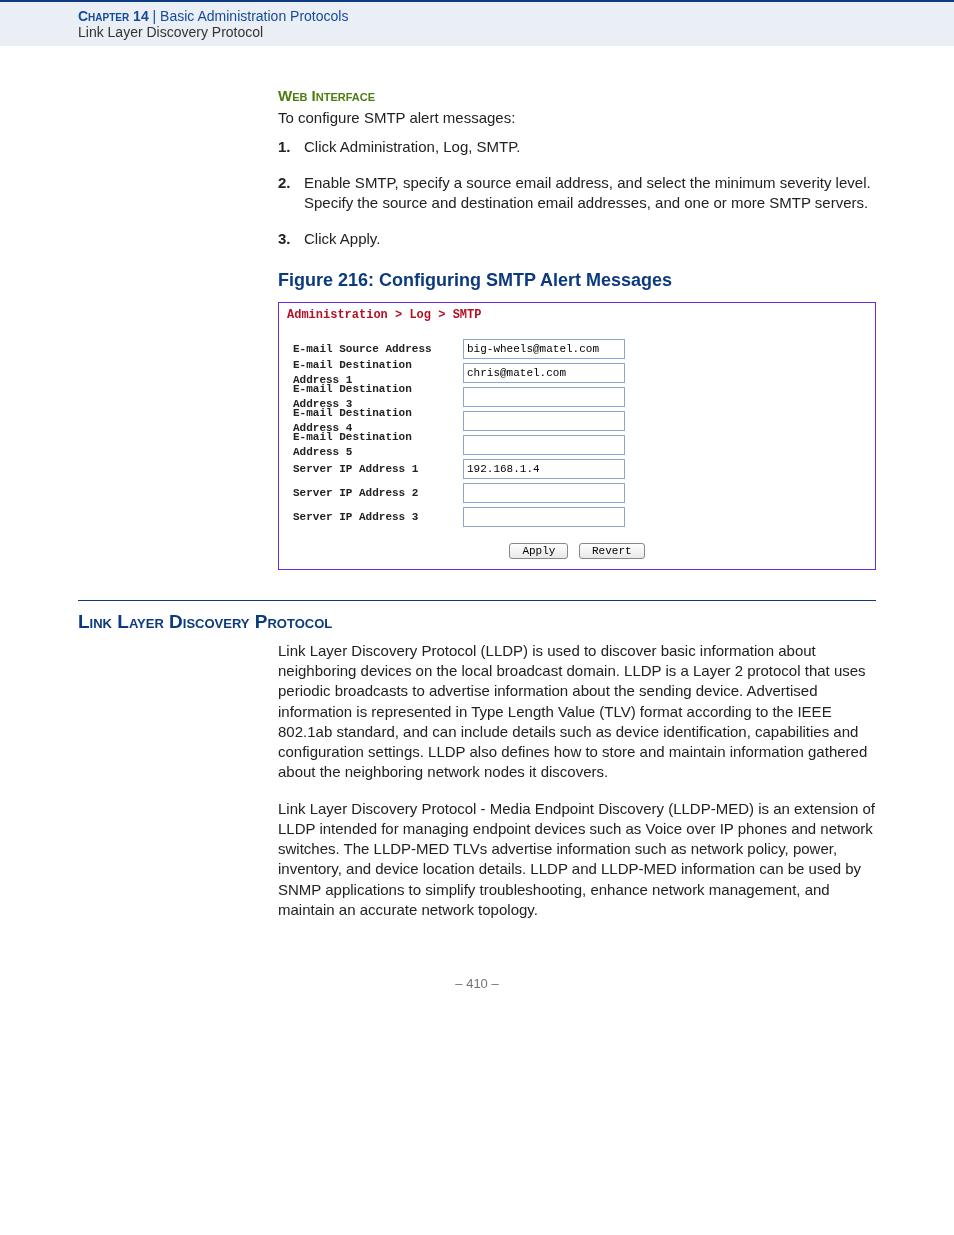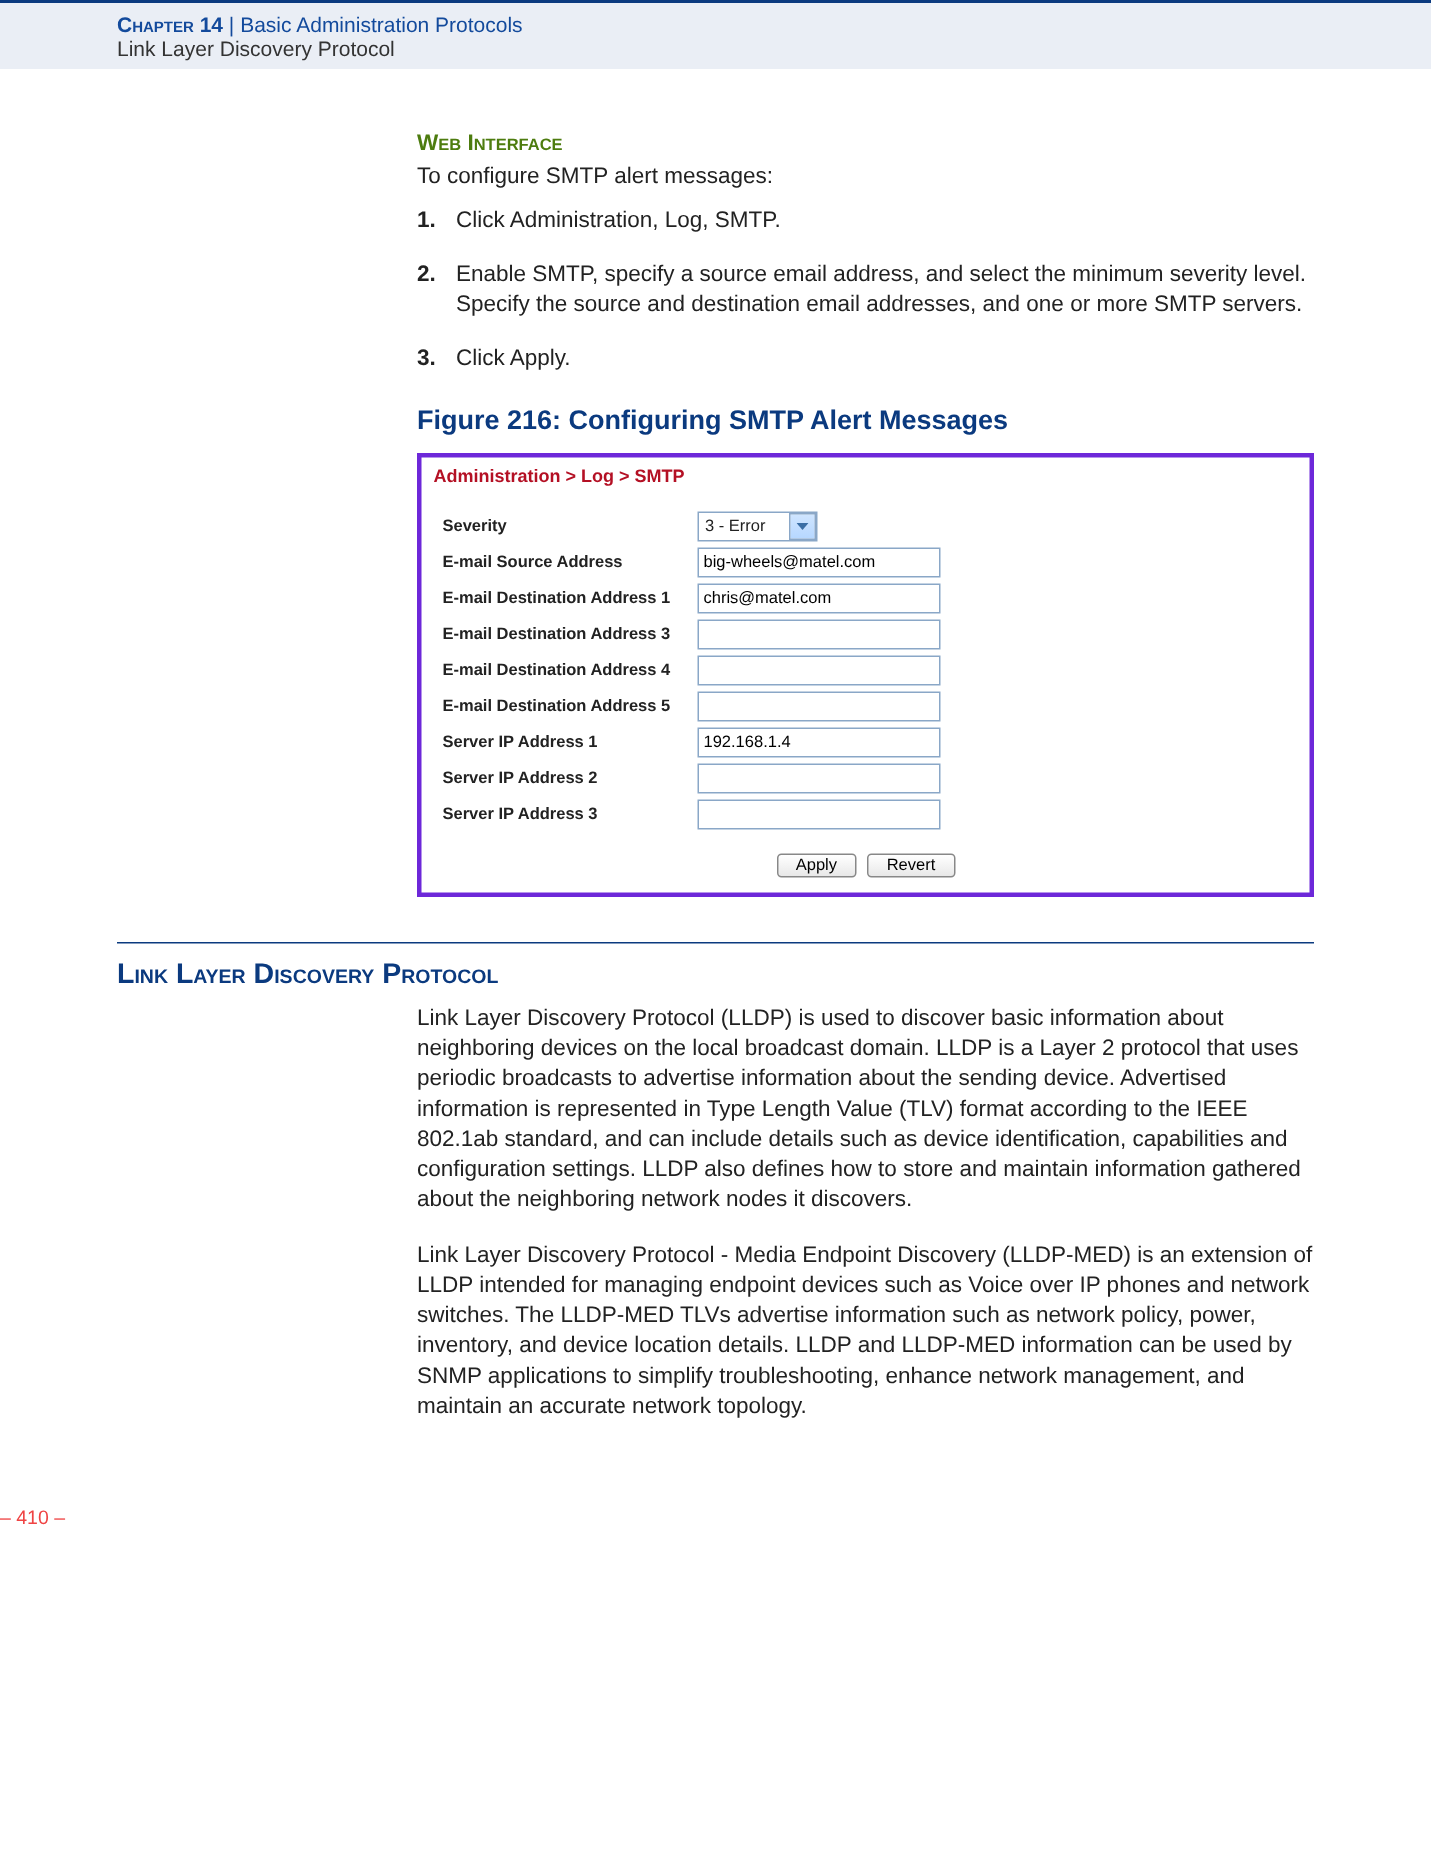--- a/index.html
+++ b/index.html
@@ -57,22 +57,22 @@
     font-weight: bold;
     min-width: 26px;
   }
   .figure-caption {
     color: #0b3a7f;
     font-weight: bold;
     font-size: 18px;
     margin: 8px 0 10px 0;
   }
   .figure-box {
-    border: 3px solid #6d28d9;
-    font-family: Liberation Sans, sans-serif;
+    border: 1px solid #6d28d9;
+    font-family: Liberation Mono, monospace;
     font-size: 11px;
     background: #fff;
     margin-bottom: 30px;
   }
   .breadcrumb {
     color: #b41024;
     font-weight: bold;
     font-size: 12px;
     padding: 4px 8px 6px 8px;
   }
@@ -155,22 +155,23 @@
     color: #0b3a7f;
     font-weight: bold;
     font-variant: small-caps;
     font-size: 19px;
     margin-bottom: 8px;
   }
   .body-para {
     margin-bottom: 16px;
   }
   .footer {
+    text-align: center;
     font-size: 13px;
-    color: #ef4444;
+    color: #737373;
     padding: 20px 0 30px 0;
   }
 </style>
 </head>
 <body>
 
 <div class="header-bar">
   <div class="header-top">
     <span class="chapter">Chapter 14</span><span>  |  </span><span>Basic Administration Protocols</span>
   </div>
@@ -198,33 +199,20 @@
         </li>
     </ol>
 
     <div class="figure-caption">Figure 216:  Configuring SMTP Alert Messages</div>
 
     <div class="figure-box">
       <div class="breadcrumb">Administration &gt; Log &gt; SMTP</div>
       <div class="form-area">
 
 
-        <div class="form-row">
-          <div class="lbl">Severity</div>
-          <div class="ctrl">
-            <div class="select">
-              <span class="sel-text">3 - Error</span>
-              <span class="sel-btn">
-                <svg viewBox="0 0 10 6">
-                    <polygon points="0,0 10,0 5,6" fill="#3a6ea5"></polygon>
-                  </svg>
-              </span>
-            </div>
-          </div>
-        </div>
 
         <div class="form-row">
           <div class="lbl">E-mail Source Address</div>
           <div class="ctrl">
               <input class="text-input" value="big-wheels@matel.com" style="">
             </div>
         </div>
 
         <div class="form-row">
           <div class="lbl">E-mail Destination Address 1</div>

